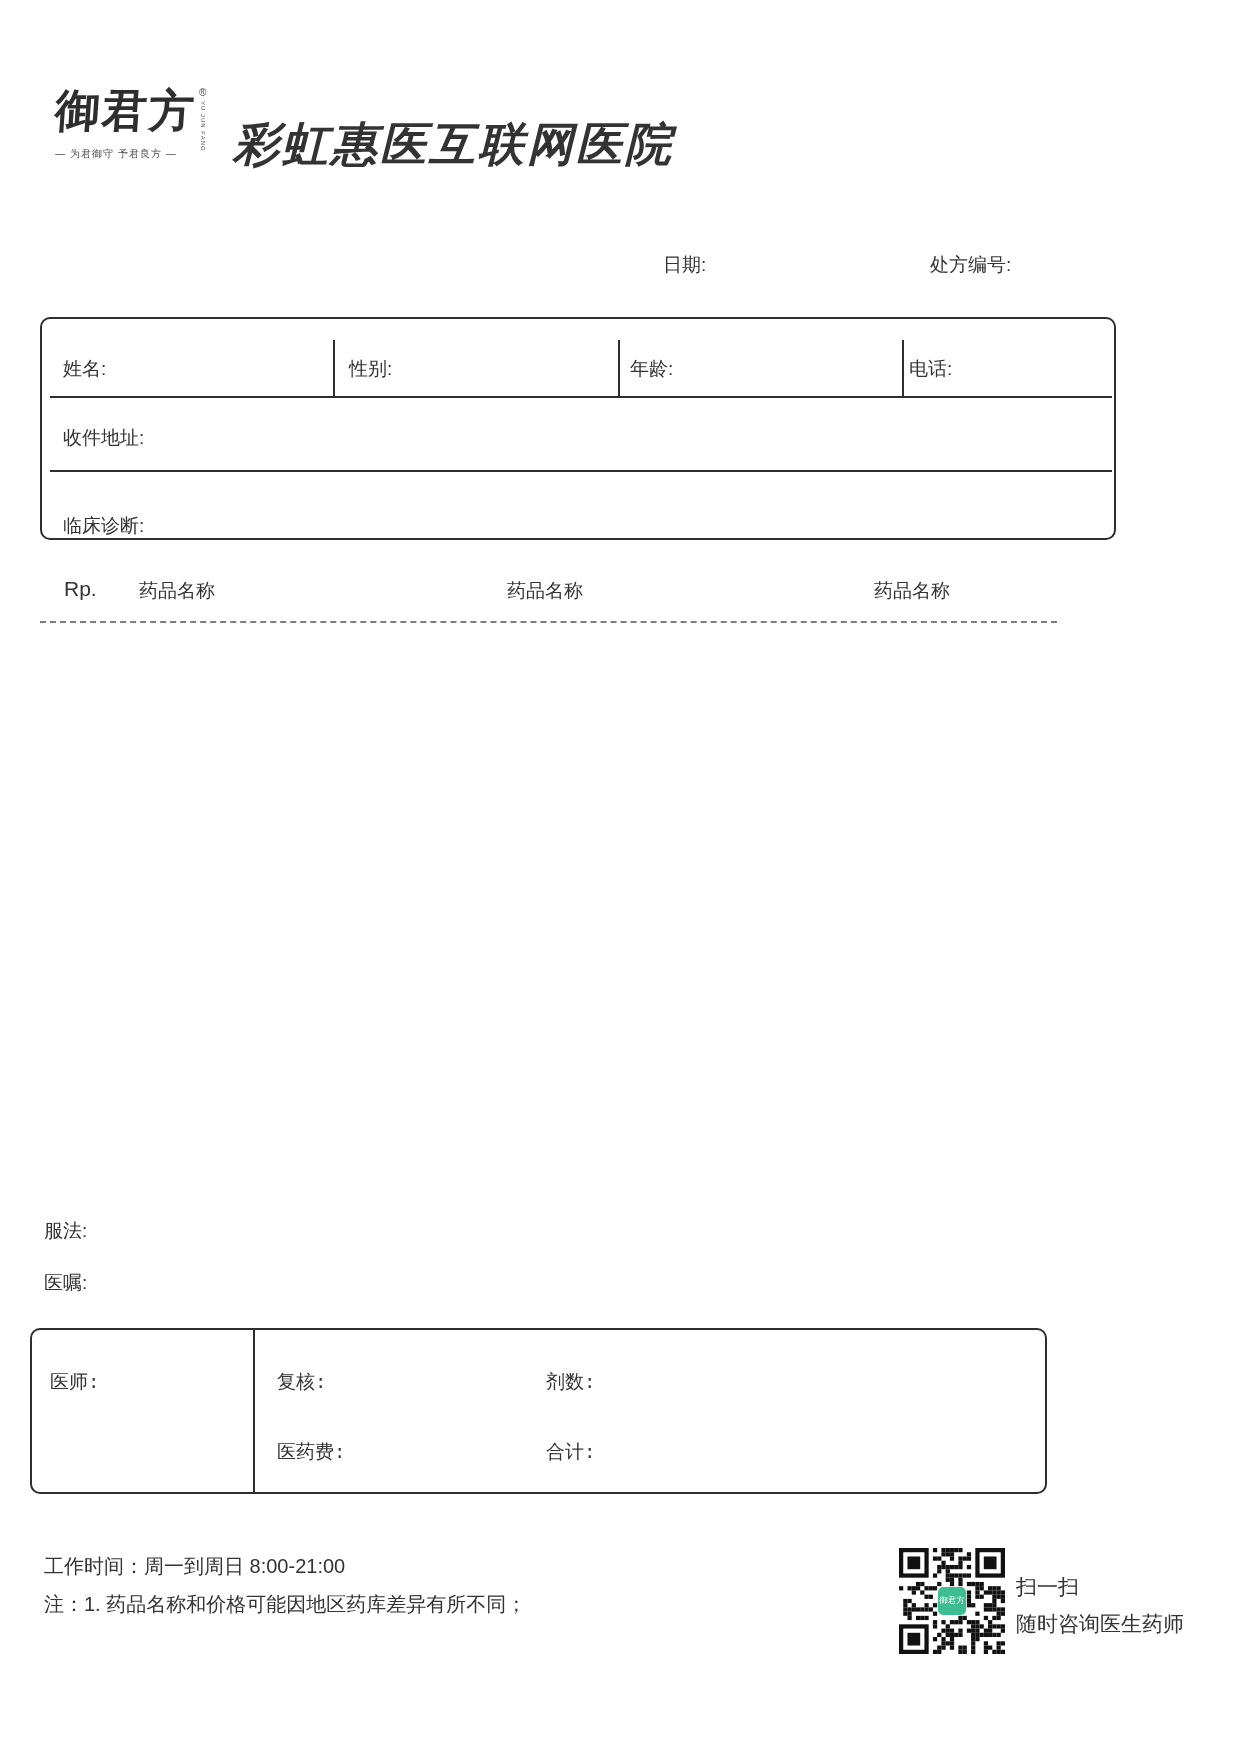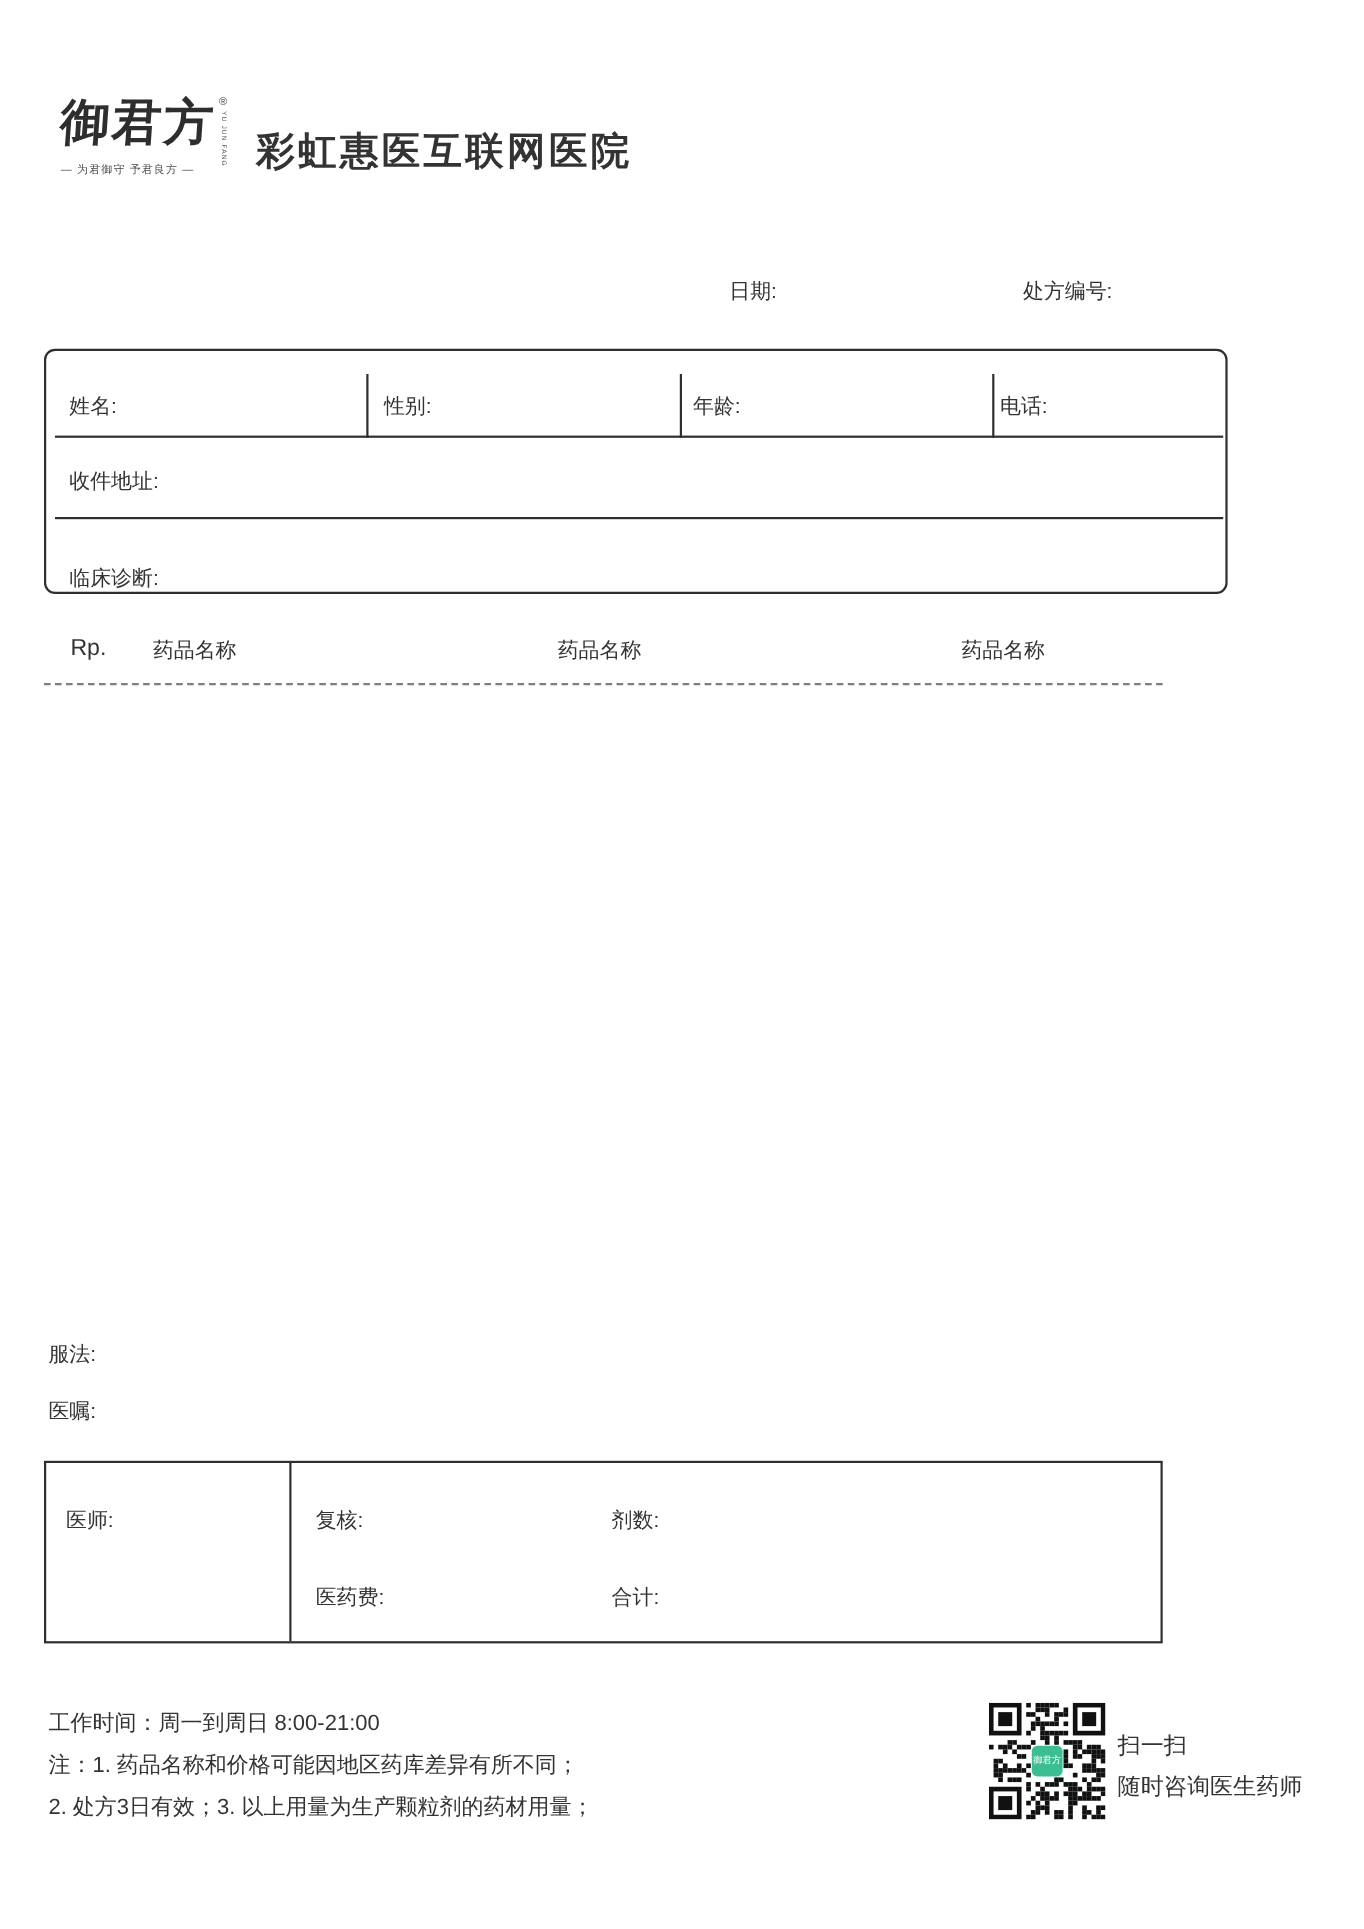--- a/index.html
+++ b/index.html
@@ -20,21 +20,21 @@
   .logo-vertical{
     writing-mode:vertical-rl;font-size:6px;letter-spacing:1px;color:#555;
     margin-top:3px;line-height:1;
   }
   .logo-tagline{
     position:absolute;left:55px;top:147px;width:122px;text-align:center;
     font-size:10px;letter-spacing:1px;color:#4a4a4a;white-space:nowrap;
   }
   .hospital-title{
     position:absolute;left:233px;top:114px;margin:0;
-    font-size:35px;font-weight:bold;letter-spacing:3px;color:#333333;
+    font-size:46px;font-weight:bold;letter-spacing:3px;color:#333333;font-style:italic;
   }
 
   
   .notice{left:44px;top:252px;font-size:19px;}
   .date-label{left:663px;top:252px;font-size:19px;}
   .rxno-label{left:930px;top:252px;font-size:19px;}
 
   
   .patient-box{
     left:40px;top:317px;width:1076px;height:223px;box-sizing:border-box;
@@ -50,22 +50,22 @@
   .drug-col2{left:507px;top:578px;font-size:19px;}
   .drug-col3{left:874px;top:578px;font-size:19px;}
   .dashed{left:40px;top:621px;width:1017px;border-top:2px dashed #7e7e7e;}
 
   
   .usage-label{left:44px;top:1218px;font-size:19px;}
   .advice-label{left:44px;top:1270px;font-size:19px;}
 
   
   .sign-box{
-    left:40px;top:1328px;width:1017px;height:166px;box-sizing:border-box;
-    border:2.5px solid #2e2e2e;border-radius:0;
+    left:30px;top:1328px;width:1017px;height:166px;box-sizing:border-box;
+    border:2.5px solid #2e2e2e;border-radius:10px;font-family:Liberation Mono, monospace;
   }
   .sign-box .lbl{position:absolute;font-size:19px;color:#333;}
   .sign-vdiv{position:absolute;left:221px;top:0;bottom:0;width:2px;background:#2e2e2e;}
 
   
   .work-time{left:44px;top:1553px;font-size:20px;}
   .note1{left:44px;top:1591px;font-size:20px;}
   .note2{left:44px;top:1629px;font-size:20px;}
   .qr{left:899px;top:1548px;}
   .qr-cap1{left:1016px;top:1573px;font-size:21px;}
@@ -116,21 +116,20 @@
     <span class="lbl" style="left:18px;top:39px;">医师:</span>
     <span class="sign-vdiv"></span>
     <span class="lbl" style="left:245px;top:39px;">复核:</span>
     <span class="lbl" style="left:514px;top:39px;">剂数:</span>
     <span class="lbl" style="left:245px;top:109px;">医药费:</span>
     <span class="lbl" style="left:514px;top:109px;">合计:</span>
   </section>
 
   <div class="abs work-time">工作时间：周一到周日 8:00-21:00</div>
   <div class="abs note1">注：1. 药品名称和价格可能因地区药库差异有所不同；</div>
-  <div class="abs note2">2. 处方3日有效；3. 以上用量为生产颗粒剂的药材用量；</div>
 
   <svg class="abs qr" id="qr-svg" width="106" height="106" viewBox="0 0 25 25">
       <rect x="8" y="0" width="1" height="1" fill="#111"></rect>
       <rect x="10" y="0" width="1" height="1" fill="#111"></rect>
       <rect x="11" y="0" width="1" height="1" fill="#111"></rect>
       <rect x="12" y="0" width="1" height="1" fill="#111"></rect>
       <rect x="13" y="0" width="1" height="1" fill="#111"></rect>
       <rect x="14" y="0" width="1" height="1" fill="#111"></rect>
       <rect x="10" y="1" width="1" height="1" fill="#111"></rect>
       <rect x="11" y="1" width="1" height="1" fill="#111"></rect>

